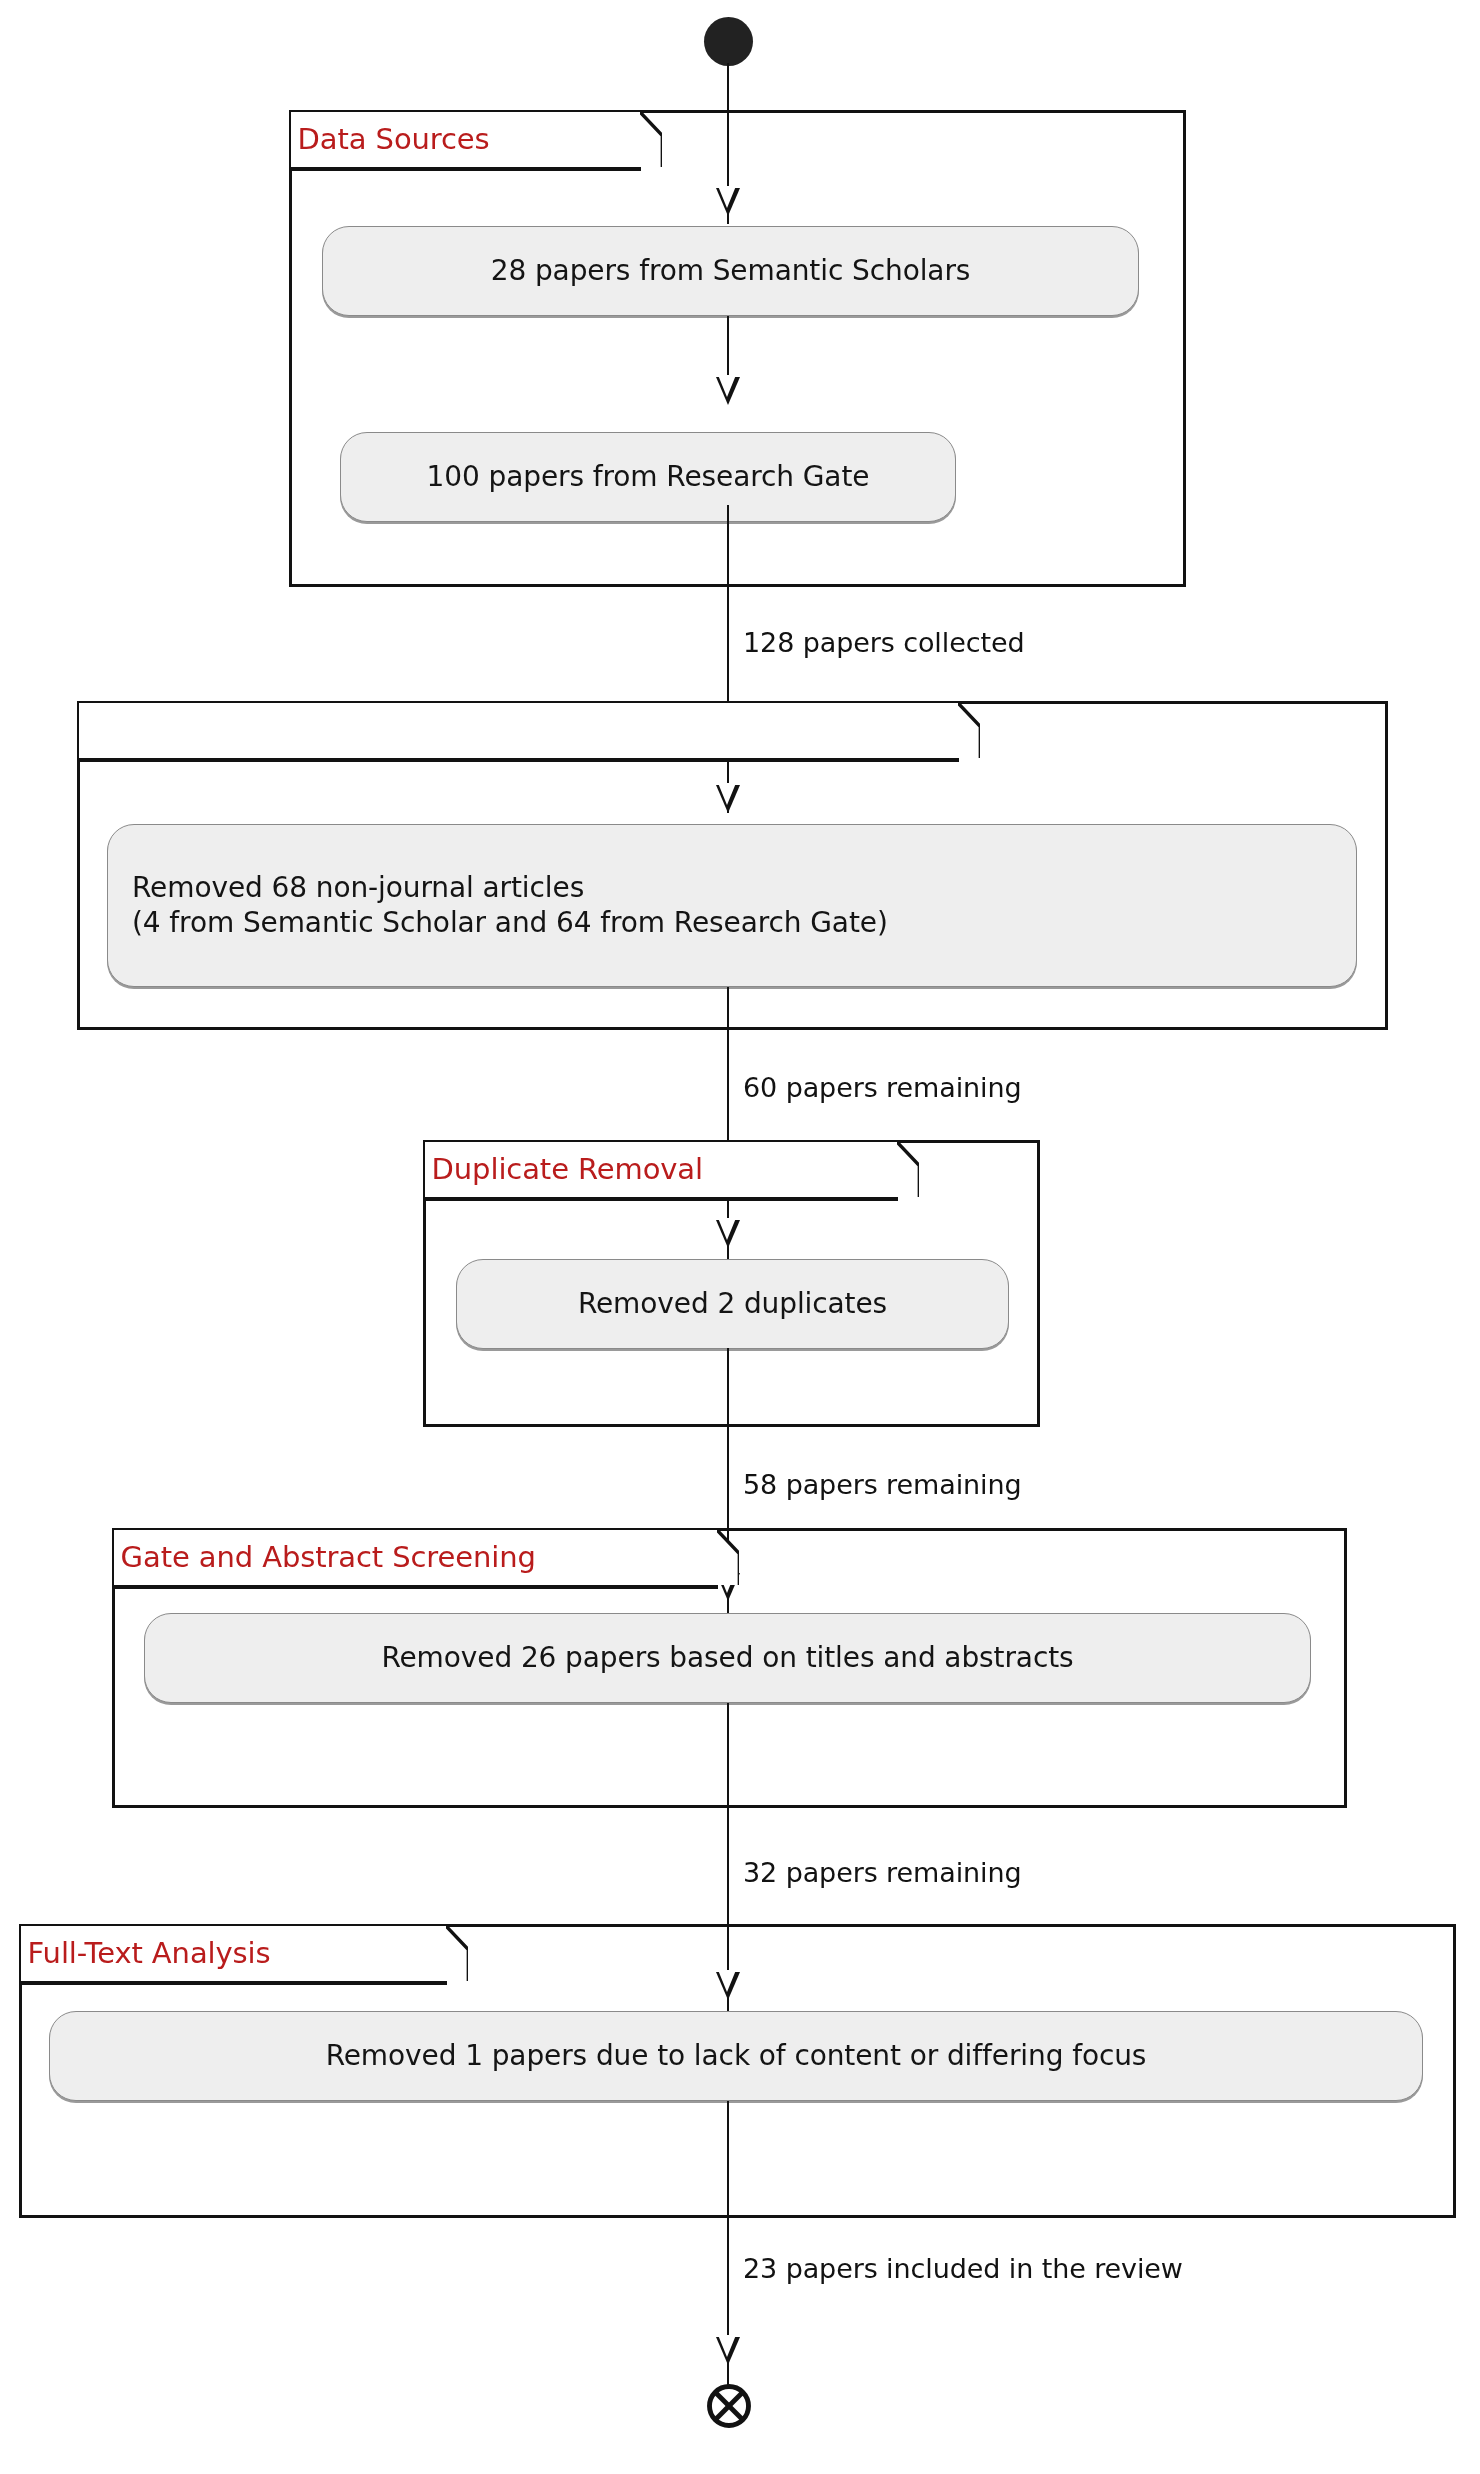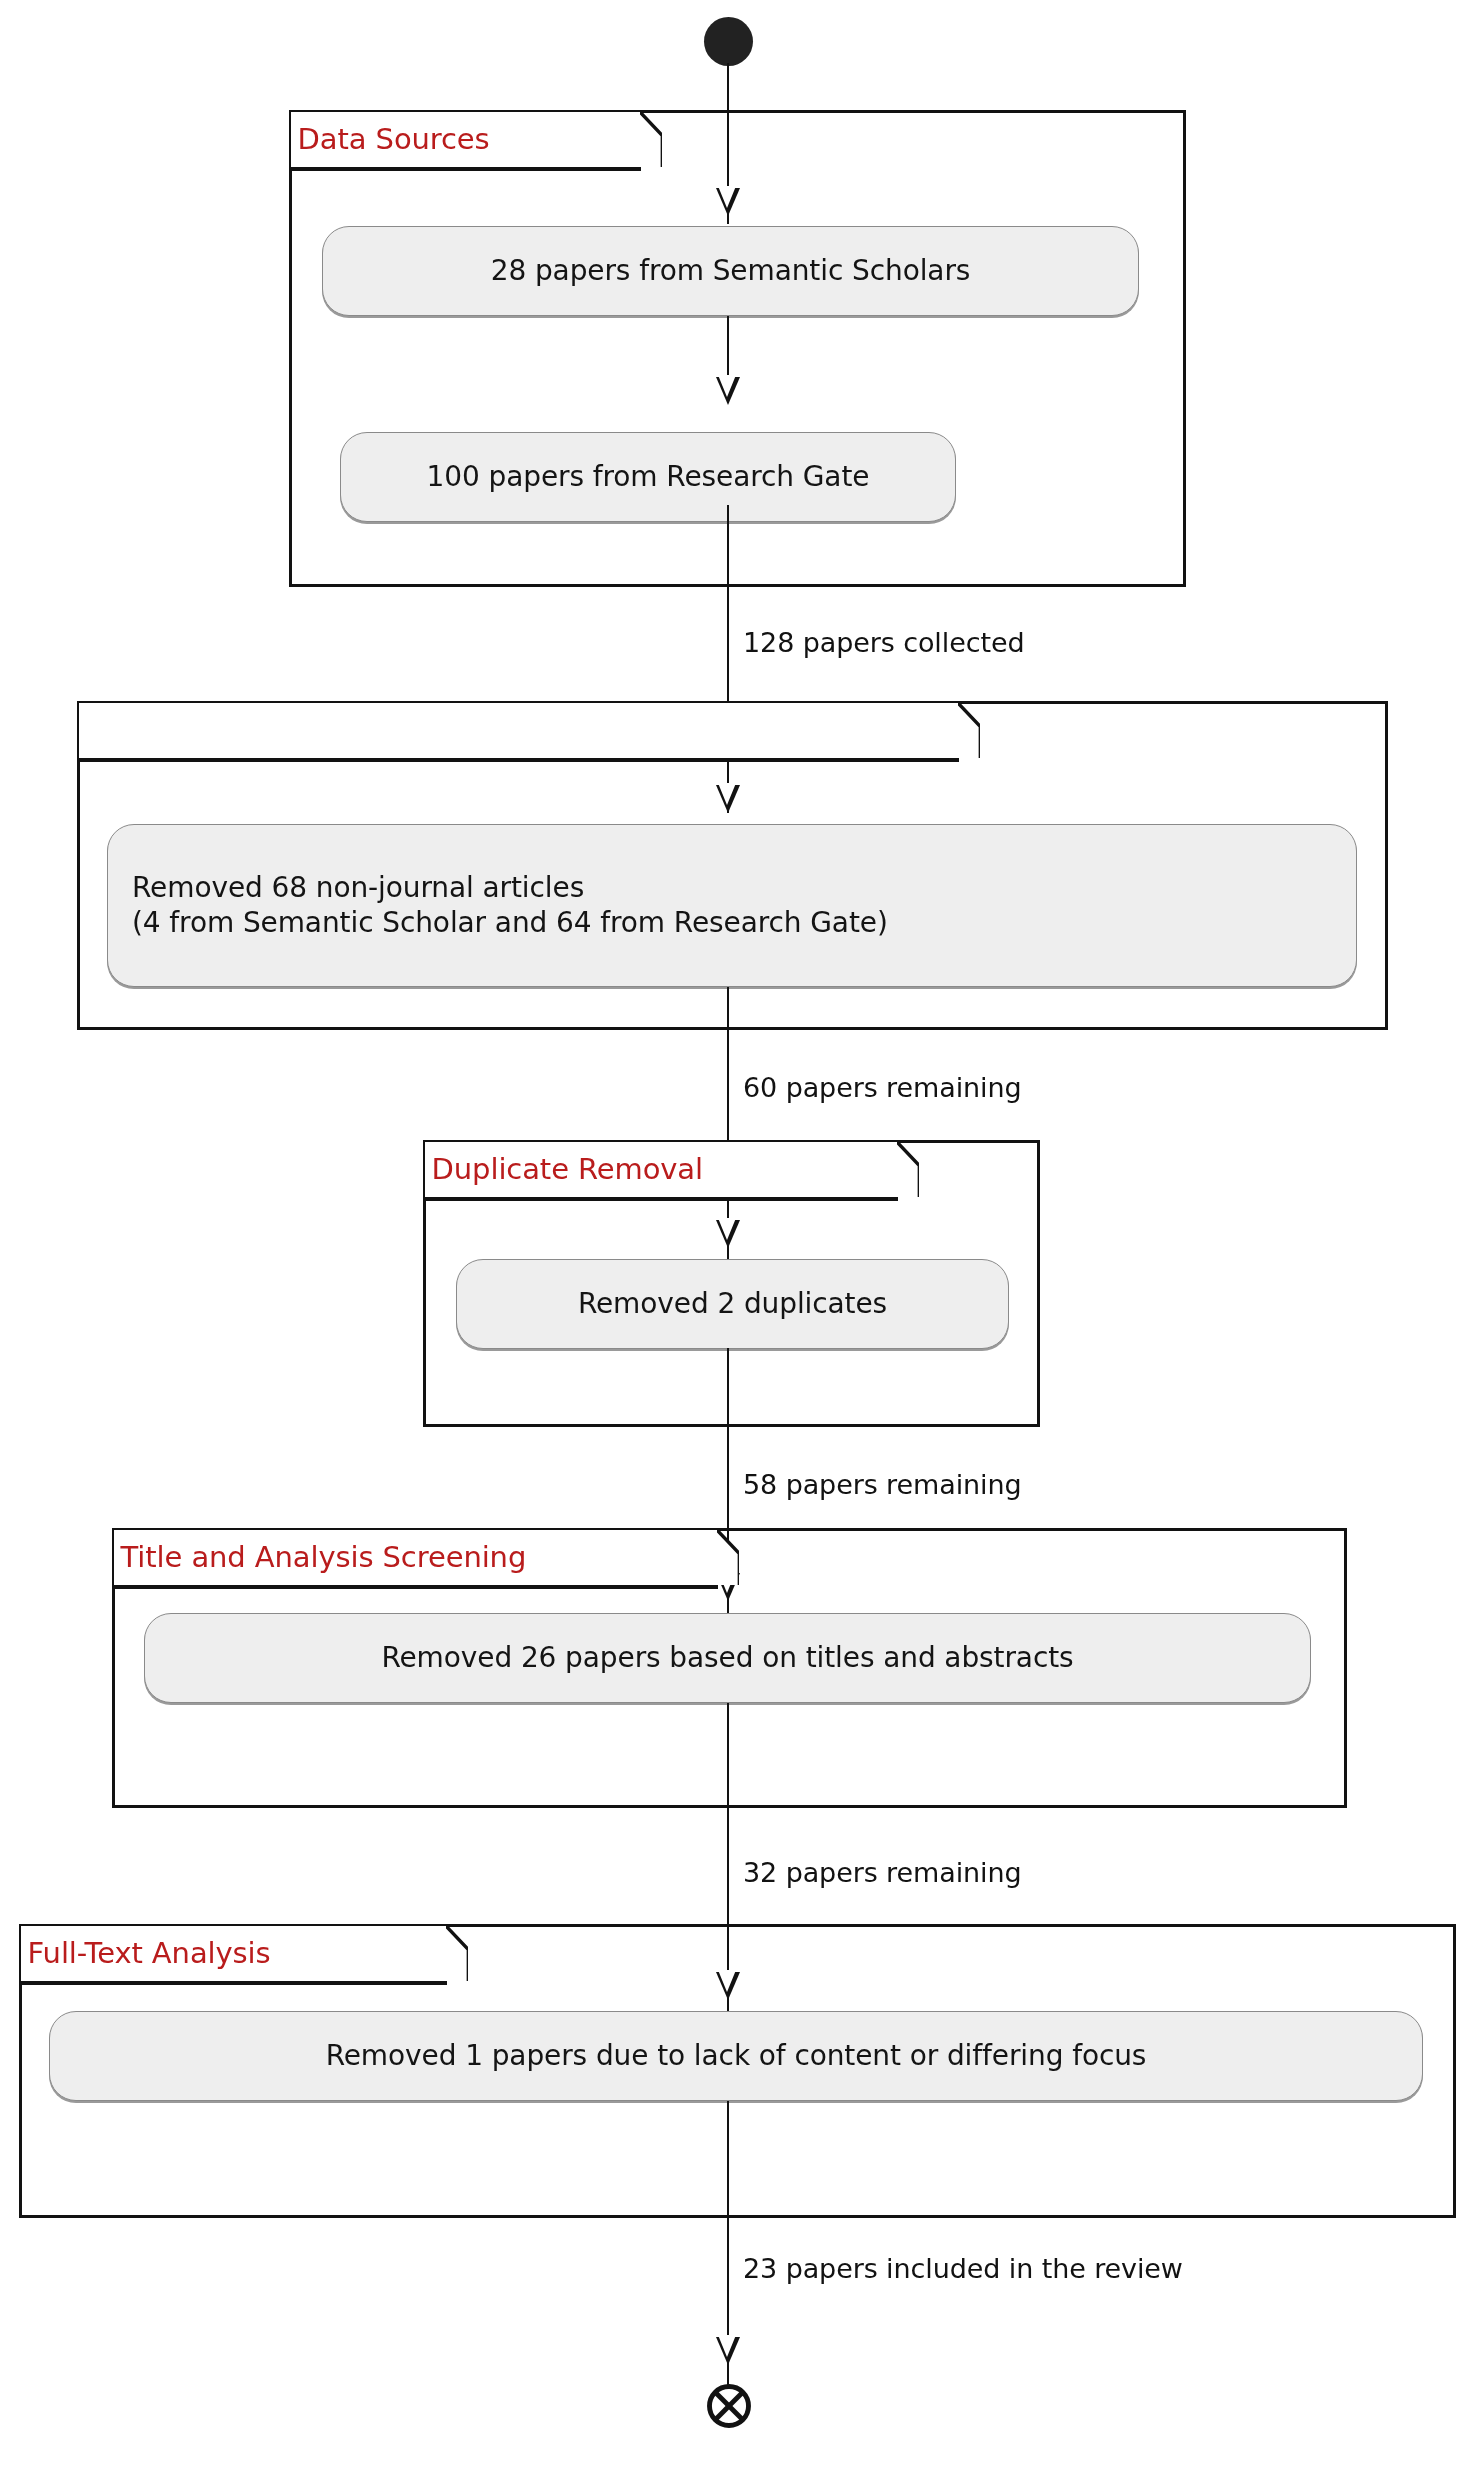--- a/index.html
+++ b/index.html
@@ -207,21 +207,21 @@
     <span class="activity-label">Removed 2 duplicates</span>
   </div>
 
   <div class="flow-line" style="top:1348px;height:280px;"></div>
   <div class="arrow-head" style="top:1573px;"></div>
 
   <div class="edge-label" style="top:1469px;">58 papers remaining</div>
 
   <div class="partition" style="left:112px;top:1528px;width:1235px;height:280px;">
     <div class="partition-header" style="width:604px;">
-      <span class="partition-title">Title and Analysis Screening</span>
+      <span class="partition-title">Gate and Abstract Screening</span>
       <svg class="fold" viewBox="0 0 32 84" preserveAspectRatio="none">
         <polygon points="0,0 0,84 32,84 32,36" fill="#ffffff" stroke="none"></polygon>
         <path d="M 0,0 L 32,36 L 32,84" fill="none" stroke="#121212" stroke-width="5"></path>
       </svg>
     </div>
   </div>
 
   <div class="activity center" style="left:144px;top:1613px;width:1167px;height:90px;">
     <span class="activity-label">Removed 26 papers based on titles and abstracts</span>
   </div>

